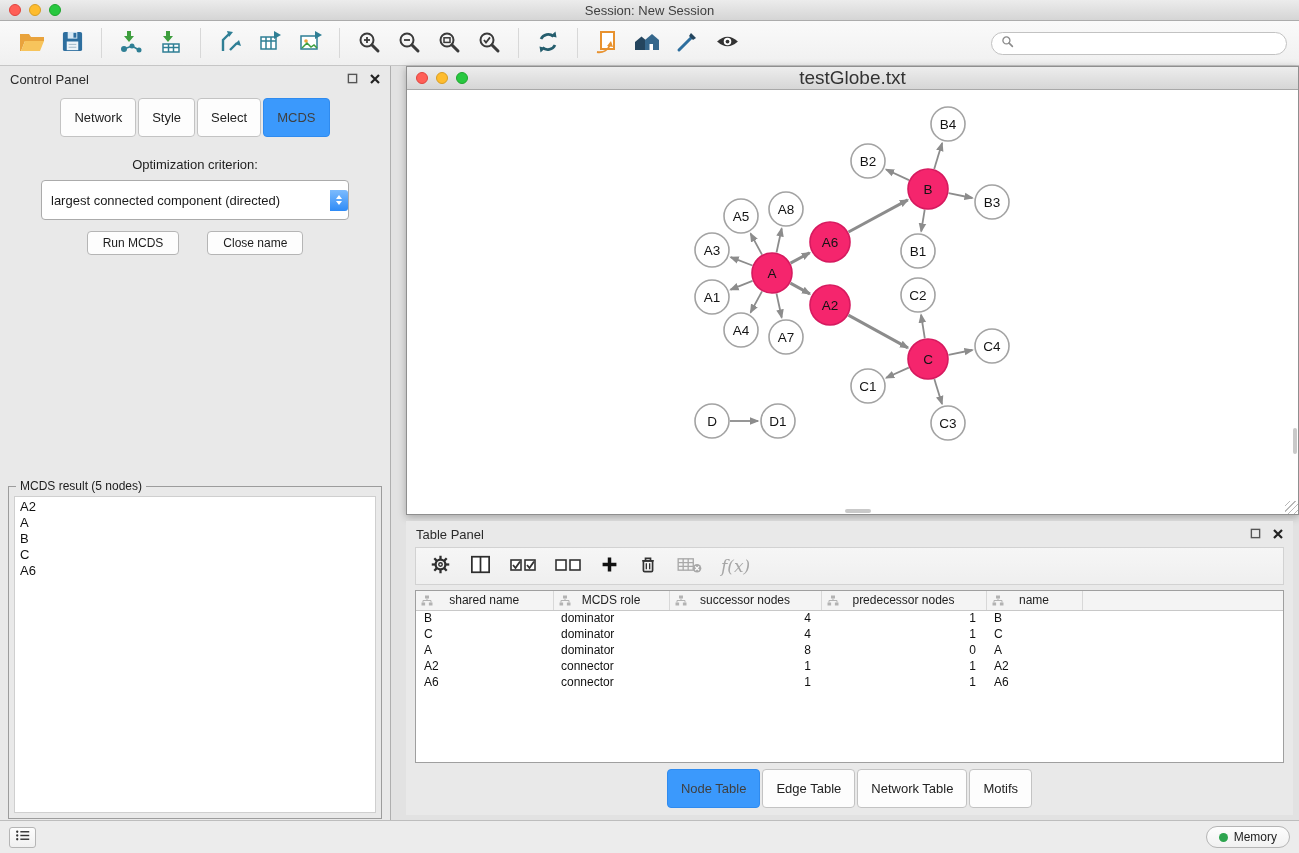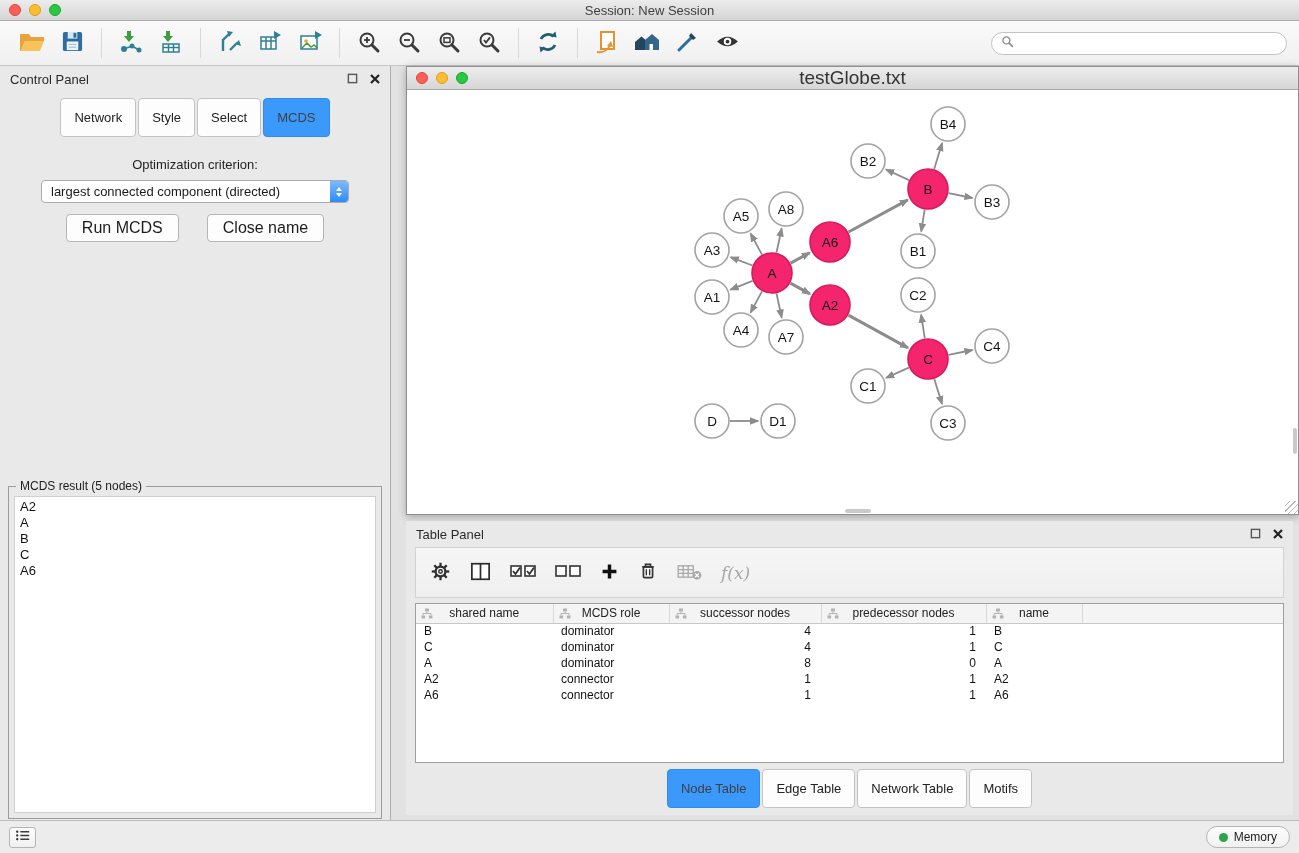--- a/index.html
+++ b/index.html
@@ -27,47 +27,47 @@
   .main { flex:1; display:flex; min-height:0; background:#E2E2E2; }
 
   
   .control-panel { width:391px; flex:0 0 auto; background:#E9E9E9; border-right:1px solid #AFAFAF; display:flex; flex-direction:column; }
   .panel-header { display:flex; align-items:center; height:26px; padding:0 10px; font-size:13px; color:#2B2B2B; flex:0 0 auto; }
   .panel-header .ph-icons { margin-left:auto; display:flex; align-items:center; gap:12px; }
   .cp-tabs { display:flex; justify-content:center; gap:2px; margin-top:6px; flex:0 0 auto; }
   .seg-tab { font-family:"Liberation Sans",sans-serif; font-size:13px; padding:11px 13px; background:#FDFDFD; border:1px solid #C3C3C3; border-radius:4px; color:#222; cursor:default; }
   .seg-tab.active { background:#3B99FC; border-color:#2F8BEF; color:#404040; }
   .opt-label { text-align:center; margin-top:20px; font-size:13px; color:#1E1E1E; }
-  .dropdown { margin:8px auto 0; width:308px; height:23px; background:#fff; border:1px solid #ABABAB; border-radius:4px; display:flex; align-items:center; position:relative; }
+  .dropdown { margin:8px auto 0; width:308px; height:40px; background:#fff; border:1px solid #ABABAB; border-radius:4px; display:flex; align-items:center; position:relative; }
   .dd-text { padding-left:9px; font-size:13px; color:#1A1A1A; flex:1; white-space:nowrap; overflow:hidden; }
   .dd-stepper { width:18px; height:21px; border-radius:0 3px 3px 0; background:linear-gradient(#7CBBFD,#2E8BF7); display:flex; flex-direction:column; align-items:center; justify-content:center; gap:2px; }
   .dd-stepper i { display:block; width:0; height:0; border-left:3.5px solid transparent; border-right:3.5px solid transparent; }
   .dd-stepper i.up { border-bottom:4.5px solid #fff; }
   .dd-stepper i.down { border-top:4.5px solid #fff; }
   .cp-buttons { display:flex; justify-content:center; gap:28px; margin-top:11px; flex:0 0 auto; }
-  .cp-btn { font-family:"Liberation Sans",sans-serif; font-size:16px; padding:4px 15px; background:#FDFDFD; border:1px solid #B5B5B5; border-radius:4px; color:#1C1C1C; cursor:default; }
+  .cp-btn { font-family:"Liberation Sans",sans-serif; font-size:12px; padding:4px 15px; background:#FDFDFD; border:1px solid #B5B5B5; border-radius:4px; color:#1C1C1C; cursor:default; }
   .result-box { margin:auto 8px 1px; height:333px; border:1px solid #9C9C9C; position:relative; flex:0 0 auto; }
   .result-legend { position:absolute; top:-8px; left:7px; background:#E9E9E9; padding:0 4px; font-size:12px; color:#1C1C1C; }
   .result-inner { position:absolute; left:5px; right:5px; top:9px; bottom:5px; background:#fff; border:1px solid #CFCFCF; overflow:hidden; padding:2px 0; }
   .result-inner .ritem { font-size:13px; line-height:16px; padding:0 5px; color:#111; }
 
   
   .right-area { flex:1; display:flex; flex-direction:column; padding-left:15px; min-width:0; }
   .network-window { height:449px; flex:0 0 auto; border:1px solid #8F8F8F; box-shadow:0 2px 8px rgba(0,0,0,.28); display:flex; flex-direction:column; background:#fff; }
   .inner-titlebar { height:23px; flex:0 0 auto; background:linear-gradient(#EDEDED,#D6D6D6); border-bottom:1px solid #A8A8A8; display:flex; align-items:center; position:relative; }
   .inner-titlebar .win-title { position:absolute; left:0; right:0; text-align:center; font-size:19px; color:#333; }
   .net-canvas { flex:1; position:relative; background:#fff; min-height:0; }
   .net-canvas svg { position:absolute; inset:0; width:100%; height:100%; }
   .nub-v { position:absolute; right:1px; top:338px; width:4px; height:26px; background:#C9C9C9; border-radius:2px; }
   .nub-h { position:absolute; left:438px; bottom:1px; height:4px; width:26px; background:#C9C9C9; border-radius:2px; }
   .grip { position:absolute; right:0; bottom:0; width:13px; height:13px; background:repeating-linear-gradient(135deg, transparent 0 3px, #B9B9B9 3px 4px); }
 
   
   .table-panel { flex:1; margin:6px 6px 5px 0; background:#E9E9E9; display:flex; flex-direction:column; min-height:0; }
-  .table-toolbar { height:51px; flex:0 0 auto; margin:0 9px; background:linear-gradient(#F6F6F6,#EFEFEF); border:1px solid #D2D2D2; display:flex; align-items:center; padding:0 14px; gap:19px; }
+  .table-toolbar { height:38px; flex:0 0 auto; margin:0 9px; background:linear-gradient(#F6F6F6,#EFEFEF); border:1px solid #D2D2D2; display:flex; align-items:center; padding:0 14px; gap:19px; }
   .tt-btn { display:flex; align-items:center; justify-content:center; background:transparent; border:none; height:30px; cursor:default; }
   .fx-label { font-family:"DejaVu Serif", serif; font-style:italic; font-size:17px; color:#A6A6A6; }
   .table-wrap { flex:1; margin:5px 9px 0; background:#fff; border:1px solid #9F9F9F; overflow:hidden; min-height:0; }
   table.data { border-collapse:collapse; width:100%; table-layout:fixed; }
   table.data th { background:#F4F4F4; border-right:1px solid #D8D8D8; border-bottom:1px solid #C8C8C8; font-weight:normal; font-size:12px; height:19px; text-align:center; position:relative; color:#222; }
   table.data th .hdr-ico { position:absolute; left:5px; top:4px; }
   table.data th.filler { border-right:none; }
   table.data td { font-size:12px; height:16px; padding:0 0 0 8px; color:#111; white-space:nowrap; overflow:hidden; }
   table.data td.num { text-align:right; padding-right:10px; }
   .table-tabs { flex:0 0 auto; display:flex; justify-content:center; gap:2px; padding:6px 0 7px; }

